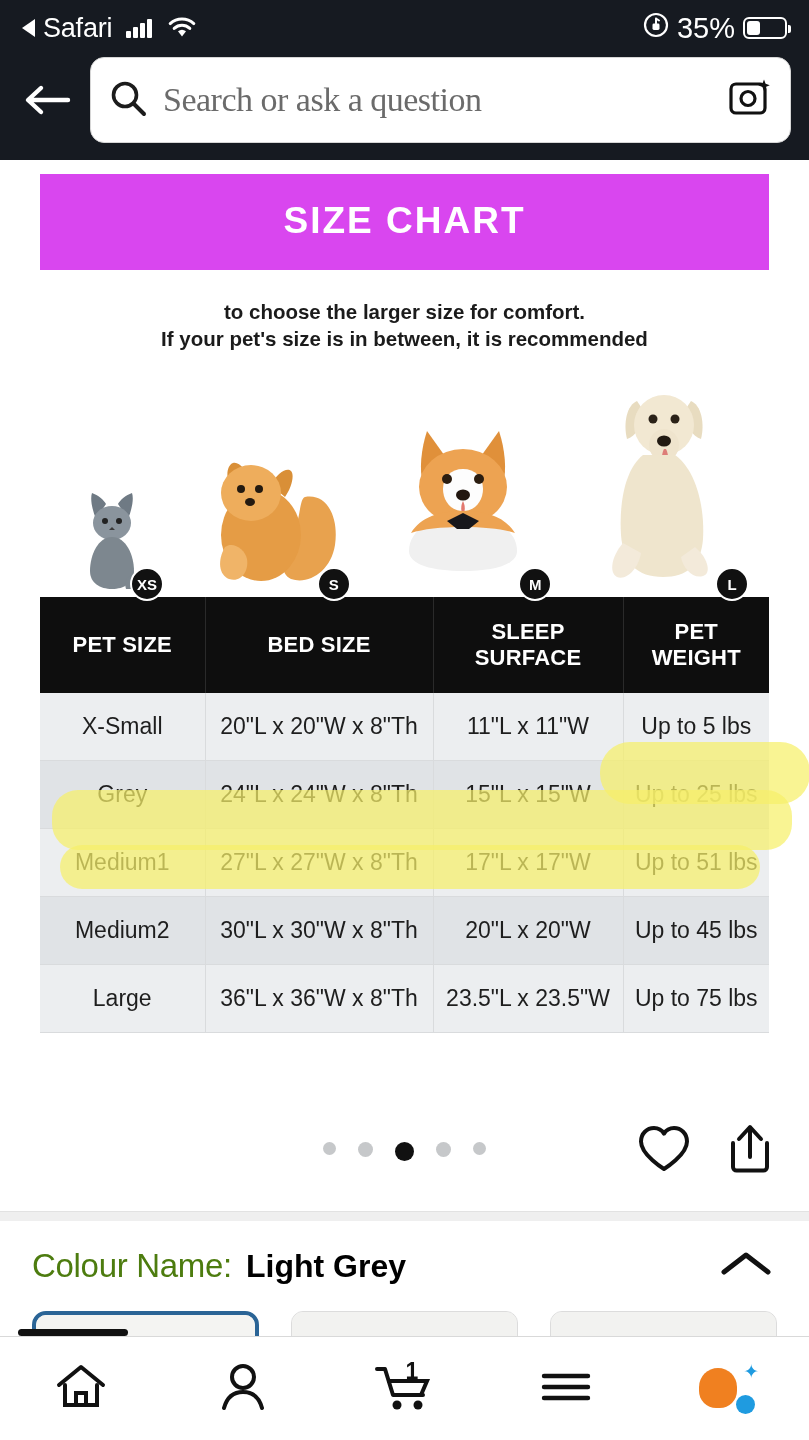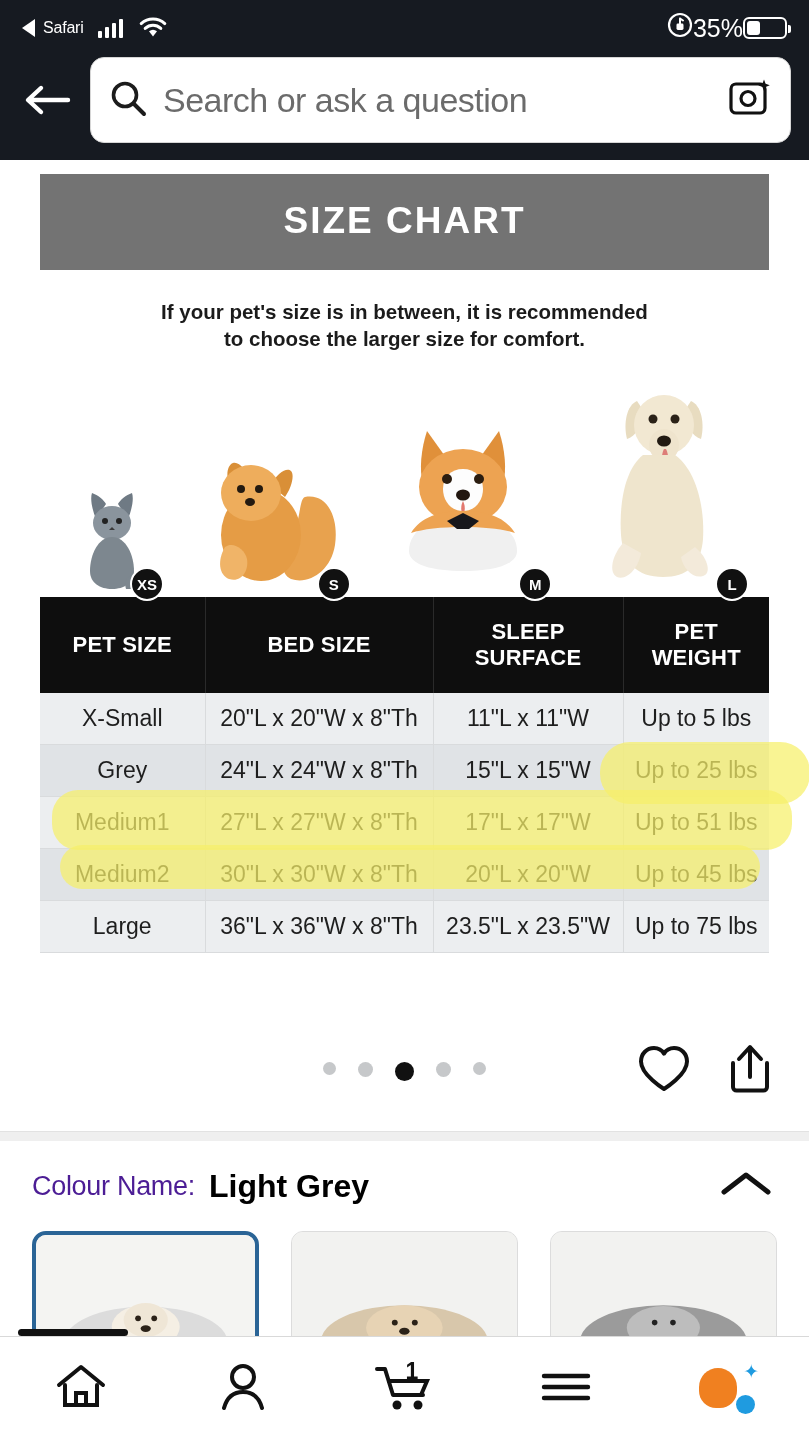--- a/index.html
+++ b/index.html
@@ -16,63 +16,64 @@
   .statusbar {
     height: 56px; background:#161a21; color:#ffffff;
     display:flex; align-items:center; position:relative;
     padding: 0 22px;
   }
   .sb-left { display:flex; align-items:center; gap:8px; font-size:25px; }
   .sb-back-tri {
     width:0;height:0;border-style:solid;
     border-width: 9px 13px 9px 0; border-color: transparent #ffffff transparent transparent;
   }
-  .sb-safari { font-size:16px; letter-spacing:-0.2px; }
+  .sb-safari { font-size:27px; letter-spacing:-0.2px; }
   .sb-bars { display:flex; align-items:flex-end; gap:2.5px; height:20px; margin-left:6px;}
   .sb-bars i { width:4.5px; background:#fff; border-radius:1px; display:block; }
   .sb-bars i:nth-child(1){height:7px;}
   .sb-bars i:nth-child(2){height:11px;}
   .sb-bars i:nth-child(3){height:15px;}
   .sb-bars i:nth-child(4){height:19px;}
   .sb-wifi { margin-left:7px; display:flex; align-items:center; }
   .sb-time {
     position:absolute; left:0; right:0; text-align:center;
     font-size:26px; font-weight:bold; letter-spacing:-0.3px;
   }
-  .sb-right { margin-left:auto; display:flex; align-items:center; font-size:25px; }
+  .sb-right { margin-left:auto; display:flex; align-items:center; gap:8px; font-size:29px; }
   .sb-batt {
     width:44px;height:22px;border:2.5px solid #ffffff;border-radius:6px;
     position:relative; display:flex; align-items:center; padding:2px;
   }
   .sb-batt::after{
     content:""; position:absolute; right:-6px; top:6px; width:3px;height:8px;
     background:#fff; border-radius:0 2px 2px 0;
   }
   .sb-batt-fill { height:100%; width:35%; background:#ffffff; border-radius:3px; }
 
   
   .searchbar {
     background:#161a21; height:104px; display:flex; align-items:center;
     padding: 0 18px 16px 18px; gap: 14px;
   }
   .back-arrow { width:58px; height:58px; display:flex; align-items:center; justify-content:center; }
   .search-field {
     flex:1; height:86px; background:#ffffff; border-radius:14px;
     display:flex; align-items:center; padding: 0 18px; gap:16px;
     border: 1px solid #d6d6d6;
+    font-family: Liberation Serif, serif;
   }
   .search-placeholder {
     flex:1; font-size:34px; color:#6b6b6b; letter-spacing:-0.5px; white-space:nowrap; overflow:hidden;
   }
 
   
   .chart-wrap { background:#ffffff; padding: 14px 0 0 0; }
   .chart-card { width:729px; margin: 0 auto; }
   .chart-title {
-    background:#737373; color:#ffffff; text-align:center;
+    background:#d946ef; color:#ffffff; text-align:center;
     font-size:37px; font-weight:bold; letter-spacing:2px;
     padding: 26px 0 28px 0;
   }
   .chart-note {
     text-align:center; color:#1b1b1b; font-size:20.5px; line-height:1.32;
     padding-top: 28px; font-weight:bold;
   }
   .pets-row {
     height: 245px; display:flex; align-items:flex-end; justify-content:space-between;
     padding: 0 26px; position:relative;
@@ -87,21 +88,21 @@
   .pet svg { display:block; }
 
   
   table.size-table { width: 100%; border-collapse: collapse; }
   table.size-table th {
     background:#0e0e0e; color:#ffffff; font-size:22px; font-weight:bold;
     padding: 22px 4px; border-right:1px solid #2a2a2a; letter-spacing:0.2px;
   }
   table.size-table th:last-child { border-right:none; }
   table.size-table td {
-    font-size:23px; color:#1e1e1e; text-align:center; padding: 12px 4px;
+    font-size:23px; color:#1e1e1e; text-align:center; padding: 20px 4px;
     border-right:1px solid #d9dbdd; border-bottom:1px solid #d9dbdd;
     background:#eceef0;
   }
   table.size-table td:last-child { border-right:none; }
   table.size-table tr:nth-child(even) td { background:#e0e3e6; }
   td.col1 { width:165px; }
   td.col2 { width:228px; }
   td.col3 { width:190px; }
   th.col1 { width:165px; }
   th.col2 { width:228px; }
@@ -124,21 +125,21 @@
   .dot { width:13px;height:13px;border-radius:50%; background:#c6c8ca; }
   .dot.lg { width:15px;height:15px; }
   .dot.active { background:#111; width:19px;height:19px; }
   .actions { margin-left:auto; display:flex; align-items:center; gap:36px; padding-right:36px; }
 
   .divider { height:10px; background:#efefef; border-top:1px solid #e2e2e2; }
 
   
   .colour-sec { padding: 26px 32px 0 32px; position:relative; }
   .colour-row { display:flex; align-items:center; }
-  .colour-label { font-size:27px; color:#4c1d95; letter-spacing:-0.3px;text-align:center; }
+  .colour-label { font-size:33px; color:#4d7c0f; letter-spacing:-0.3px;text-align:center; }
   .colour-value { font-size:32px; font-weight:bold; color:#000; margin-left:14px; }
   .chev-up { margin-left:auto; padding-right:4px; }
 
   .swatches { display:flex; gap:32px; padding: 26px 0 0 0; }
   .swatch {
     width:258px; height:120px; border-radius:12px; background:#f1f1f1;
     border:1px solid #dcdcdc; overflow:hidden; position:relative;
   }
   .swatch.sel { border:4px solid #2a6496; border-radius:14px; }
   .swatch-img { position:absolute; left:0; right:0; bottom:0; top:0; }
@@ -229,22 +230,22 @@
         <path d="M36 2.5l1.6 4.2 4.2 1.6-4.2 1.6L36 14l-1.6-4.1-4.2-1.6 4.2-1.6z" fill="#111"></path>
       </svg>
     </span>
   </div>
 </div>
 
 <div class="chart-wrap">
   <div class="chart-card">
     <div class="chart-title">SIZE CHART</div>
     <div class="chart-note">
+      <div>to choose the larger size for comfort.</div>
       <div>If your pet's size is in between, it is recommended</div>
-      <div>to choose the larger size for comfort.</div>
     </div>
 
     <div class="pets-row">
       <div class="pet">
         <svg width="92" height="126" viewBox="0 0 92 126">
           <ellipse cx="46" cy="118" rx="30" ry="7" fill="#ffffff"></ellipse>
           <path d="M30 48c-4-10-6-20-4-26 6 2 12 7 14 11M62 48c4-10 6-20 4-26-6 2-12 7-14 11" fill="#6f7a84"></path>
           <ellipse cx="46" cy="52" rx="19" ry="17" fill="#8a949d"></ellipse>
           <path d="M46 66c-14 0-22 18-22 34 0 12 10 18 22 18s22-6 22-18c0-16-8-34-22-34z" fill="#7d878f"></path>
           <circle cx="39" cy="50" r="3" fill="#222"></circle>

